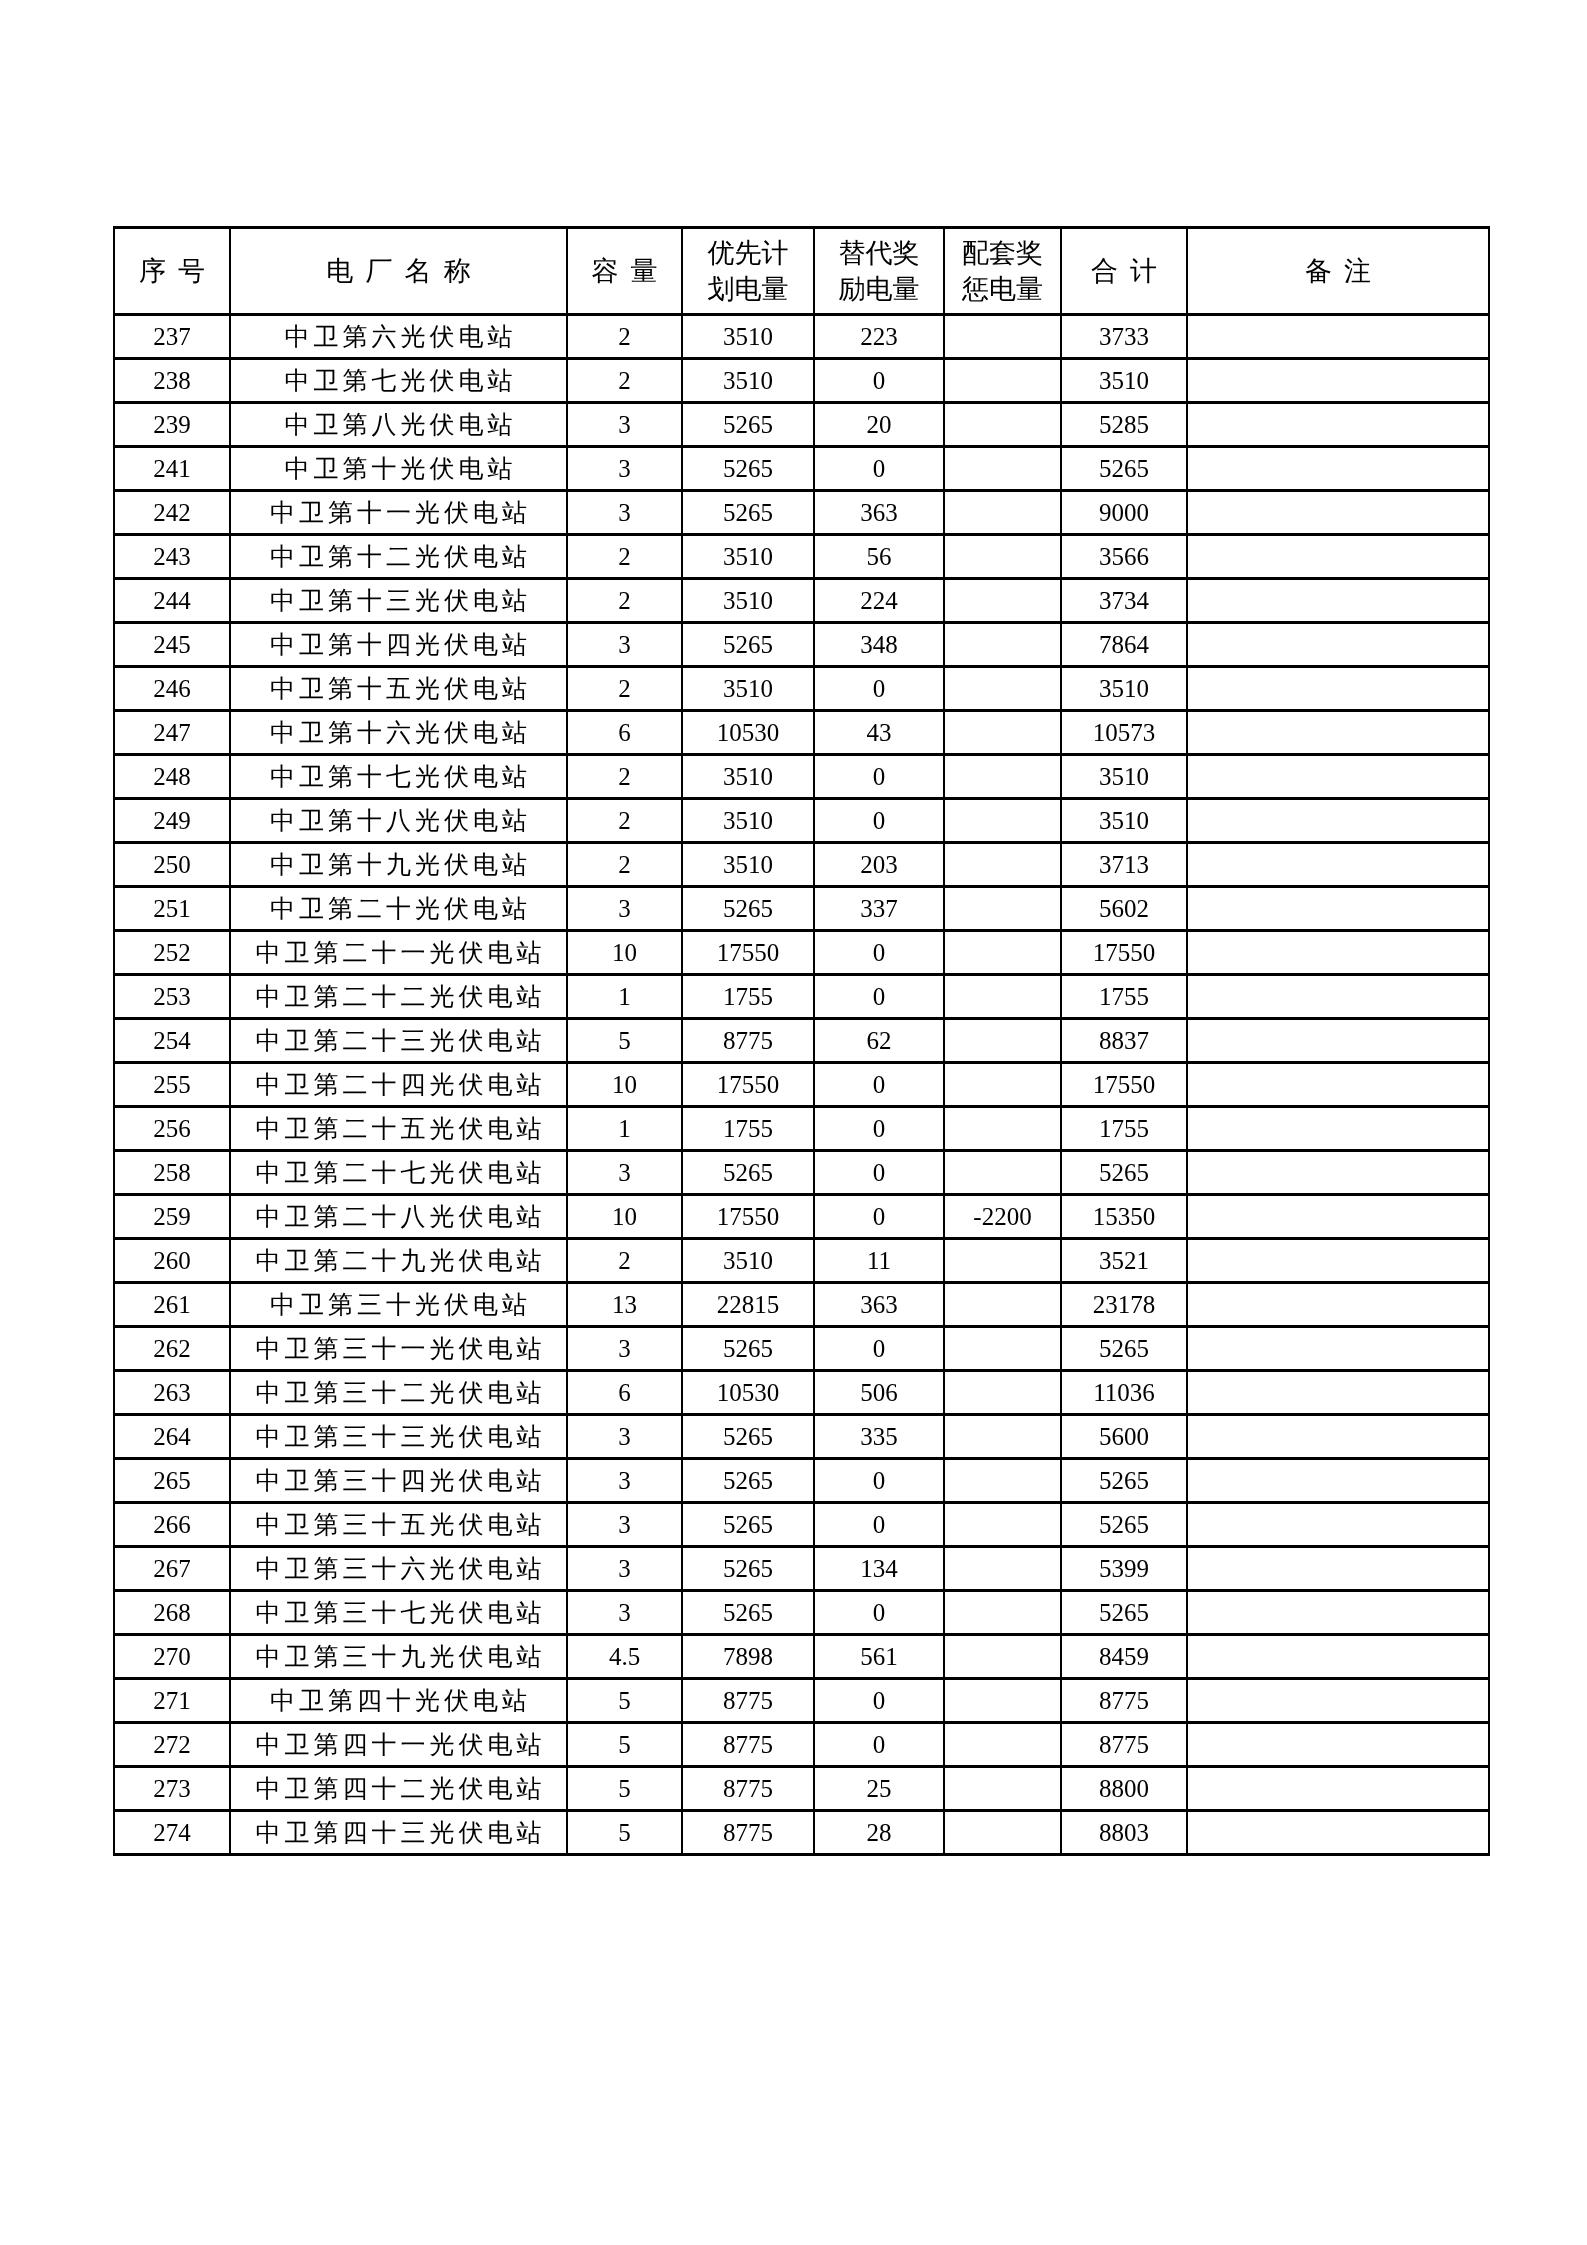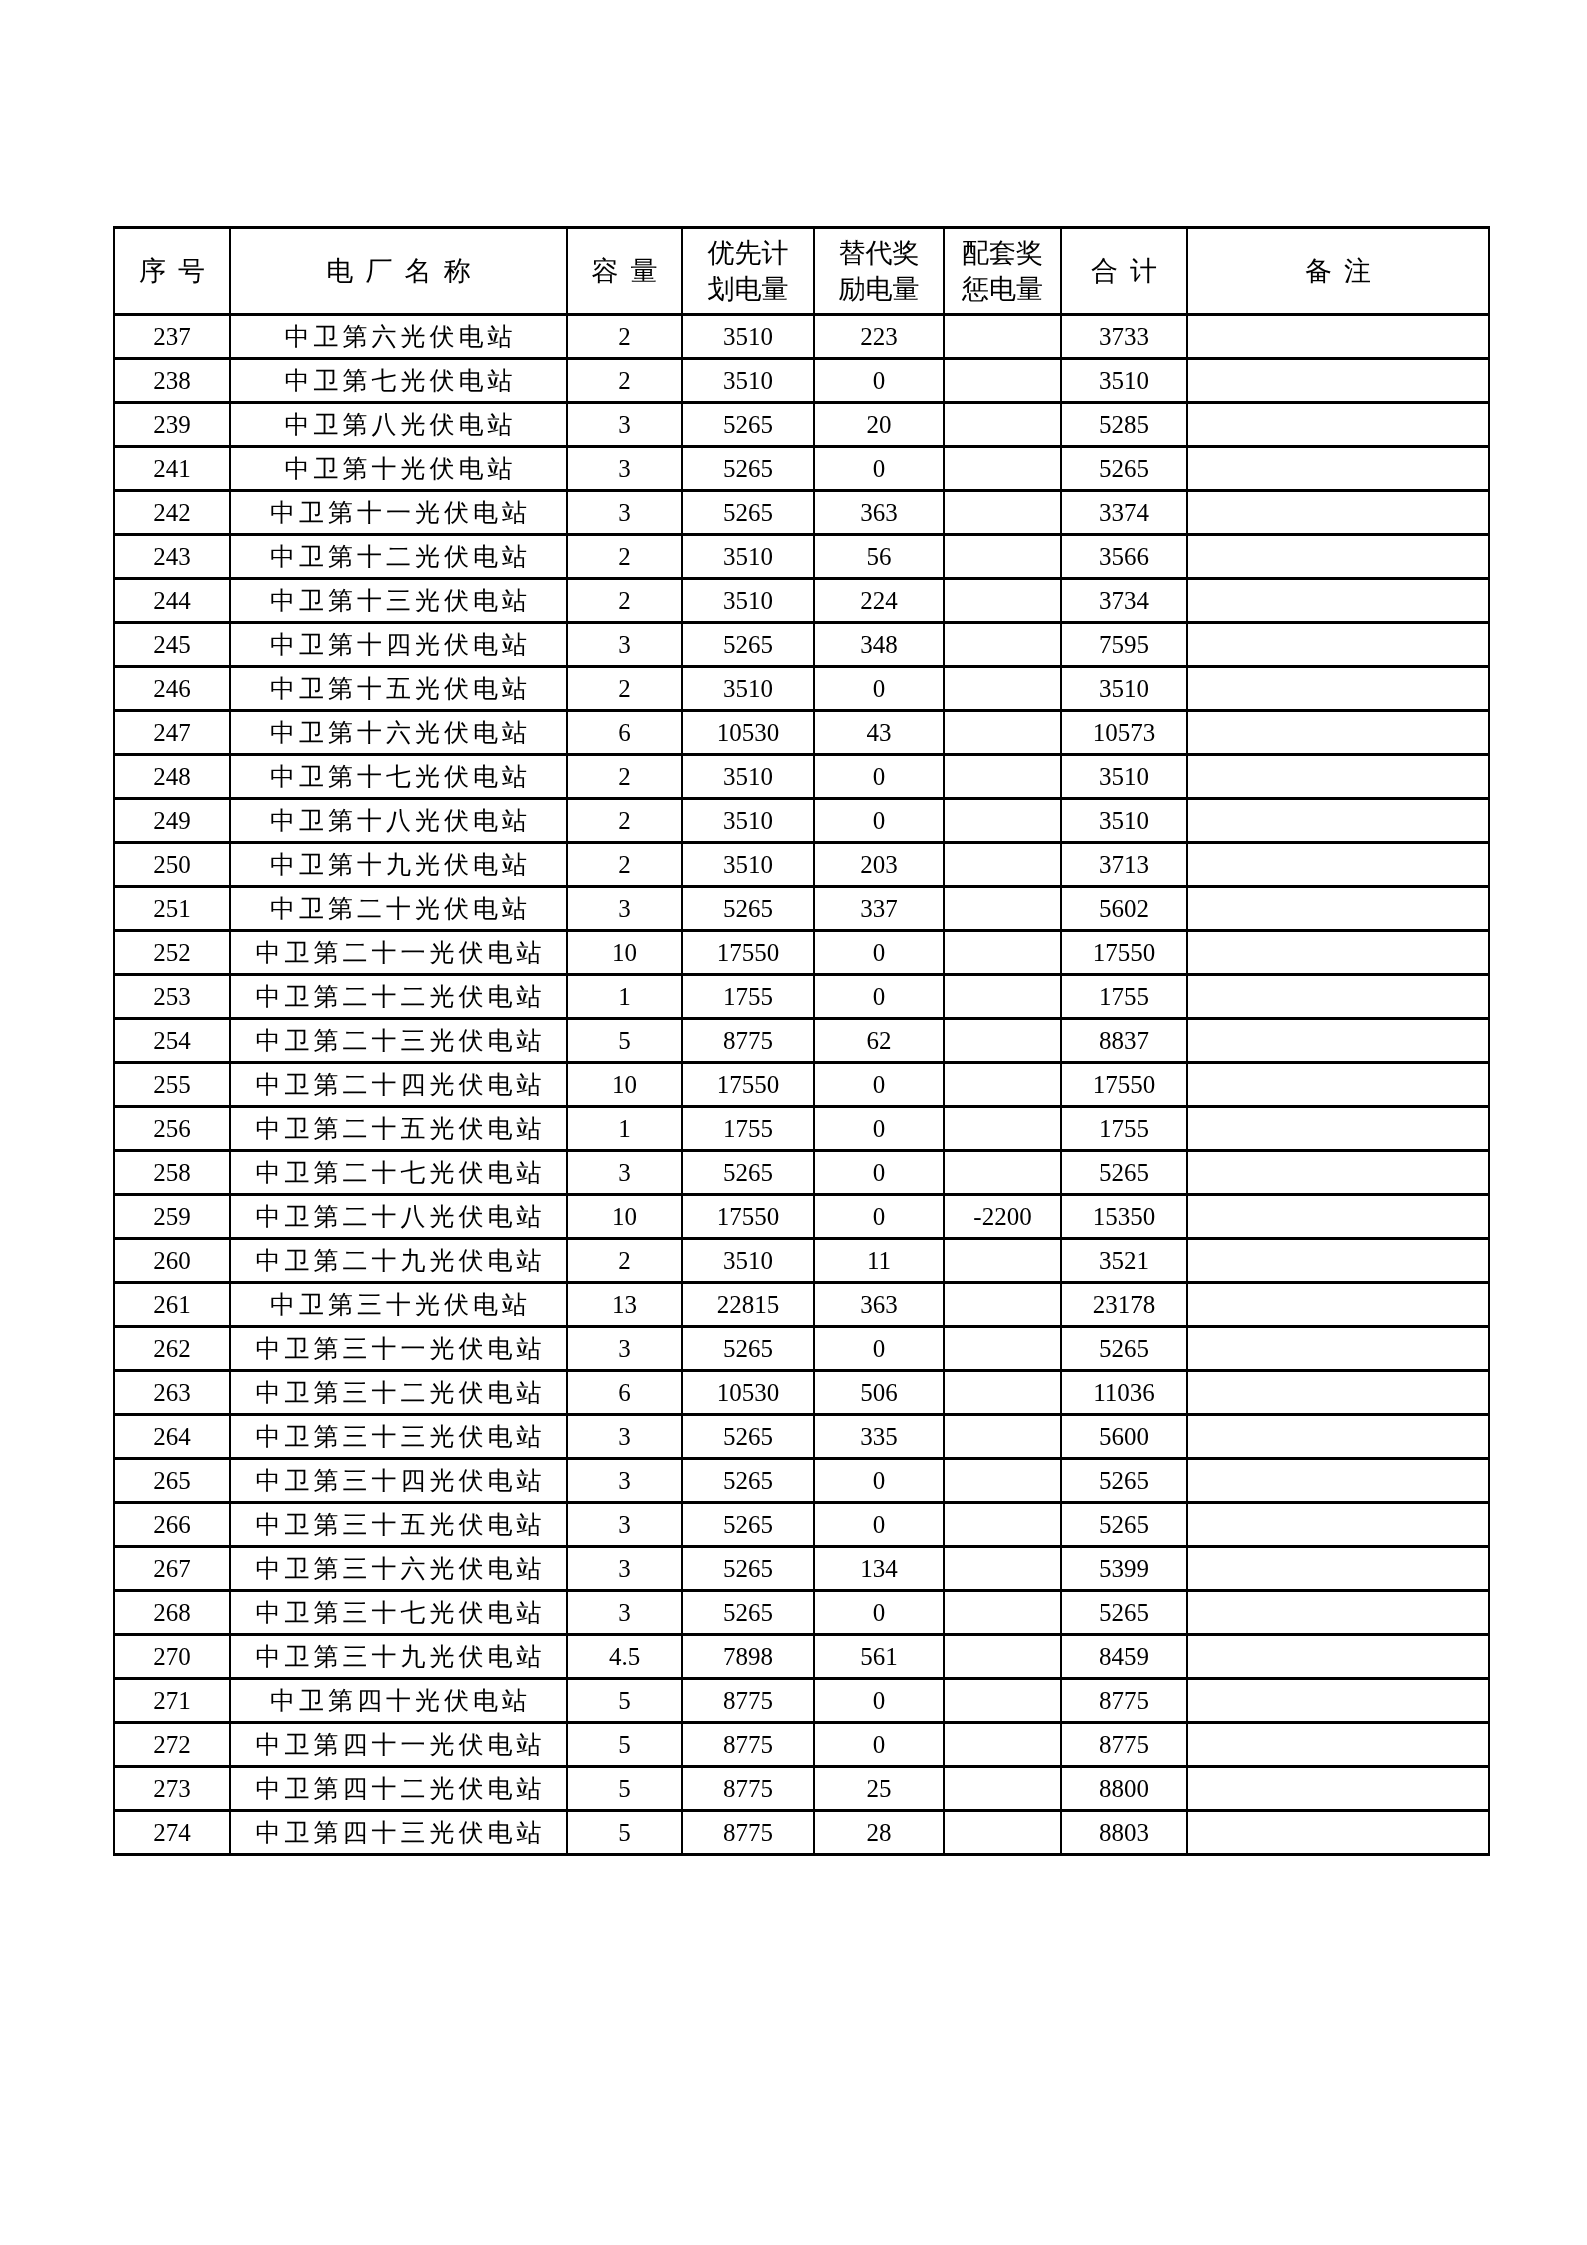--- a/index.html
+++ b/index.html
@@ -137,21 +137,21 @@
           <td class="cell-total">5265</td>
           <td class="cell-remark"></td>
         </tr>
         <tr>
           <td class="cell-index">242</td>
           <td class="cell-name">中卫第十一光伏电站</td>
           <td class="cell-capacity">3</td>
           <td class="cell-priority">5265</td>
           <td class="cell-reward">363</td>
           <td class="cell-penalty"></td>
-          <td class="cell-total">3374</td>
+          <td class="cell-total">9000</td>
           <td class="cell-remark"></td>
         </tr>
         <tr>
           <td class="cell-index">243</td>
           <td class="cell-name">中卫第十二光伏电站</td>
           <td class="cell-capacity">2</td>
           <td class="cell-priority">3510</td>
           <td class="cell-reward">56</td>
           <td class="cell-penalty"></td>
           <td class="cell-total">3566</td>
@@ -167,21 +167,21 @@
           <td class="cell-total">3734</td>
           <td class="cell-remark"></td>
         </tr>
         <tr>
           <td class="cell-index">245</td>
           <td class="cell-name">中卫第十四光伏电站</td>
           <td class="cell-capacity">3</td>
           <td class="cell-priority">5265</td>
           <td class="cell-reward">348</td>
           <td class="cell-penalty"></td>
-          <td class="cell-total">7595</td>
+          <td class="cell-total">7864</td>
           <td class="cell-remark"></td>
         </tr>
         <tr>
           <td class="cell-index">246</td>
           <td class="cell-name">中卫第十五光伏电站</td>
           <td class="cell-capacity">2</td>
           <td class="cell-priority">3510</td>
           <td class="cell-reward">0</td>
           <td class="cell-penalty"></td>
           <td class="cell-total">3510</td>

